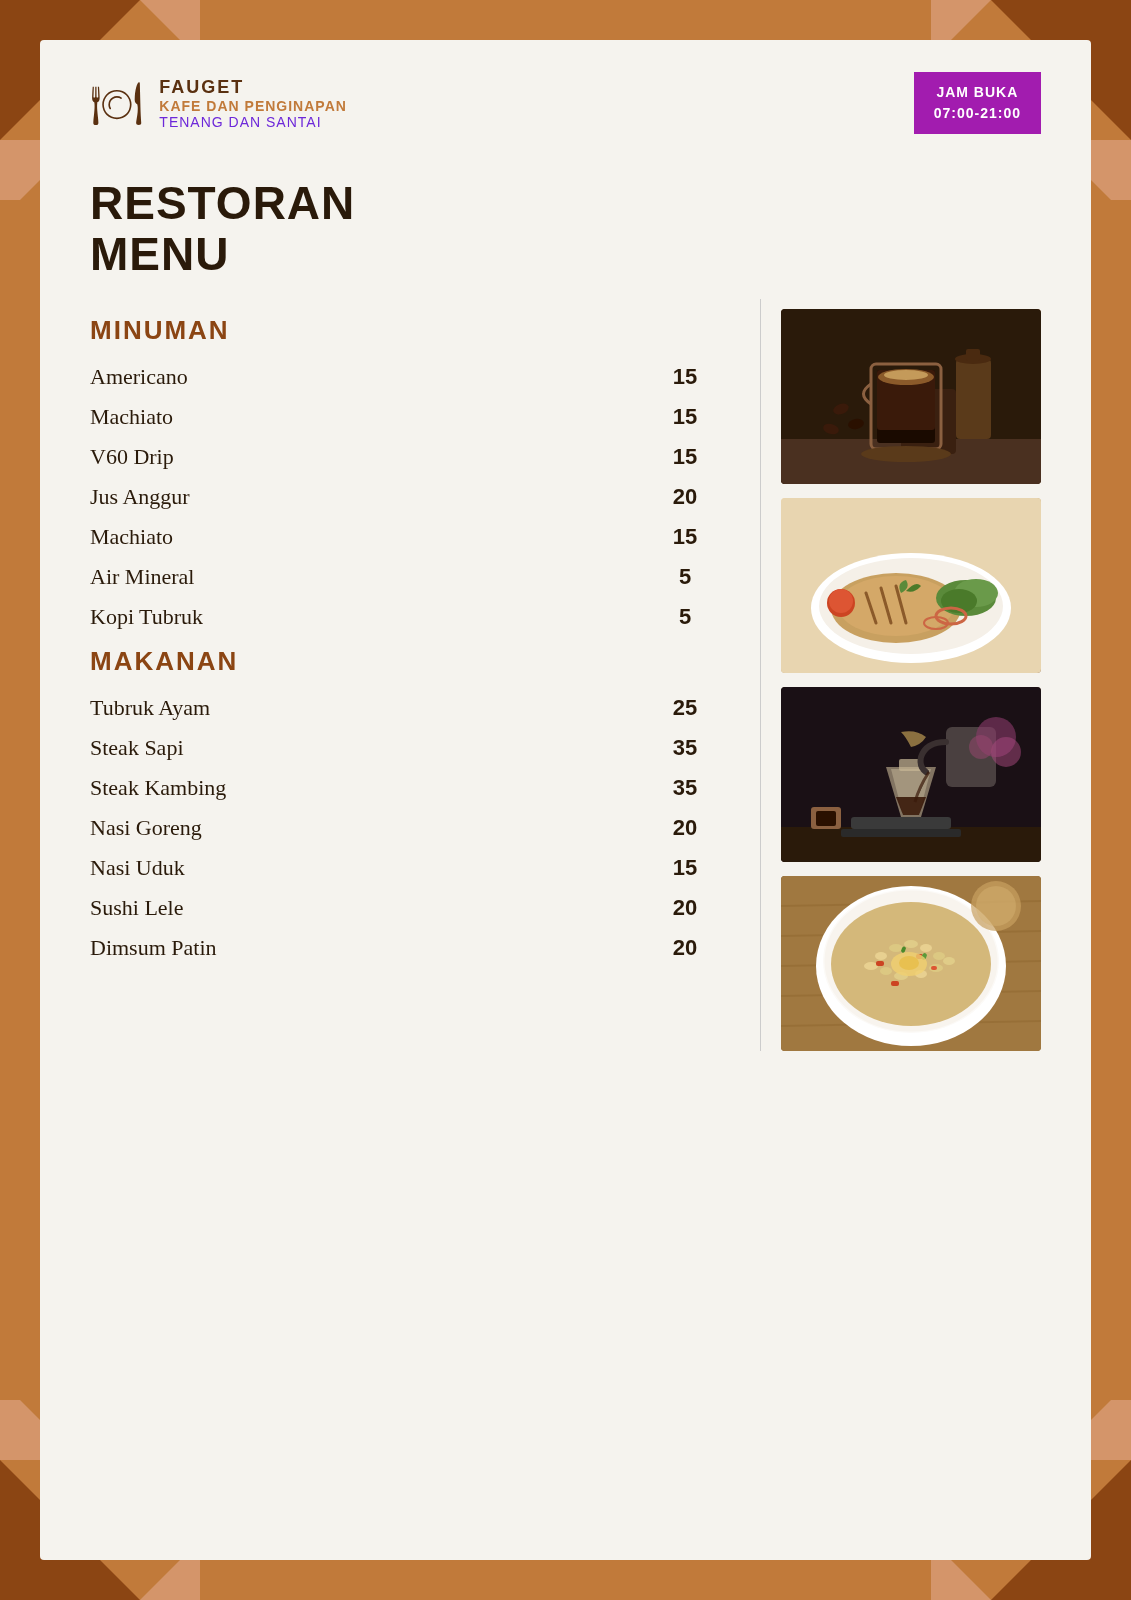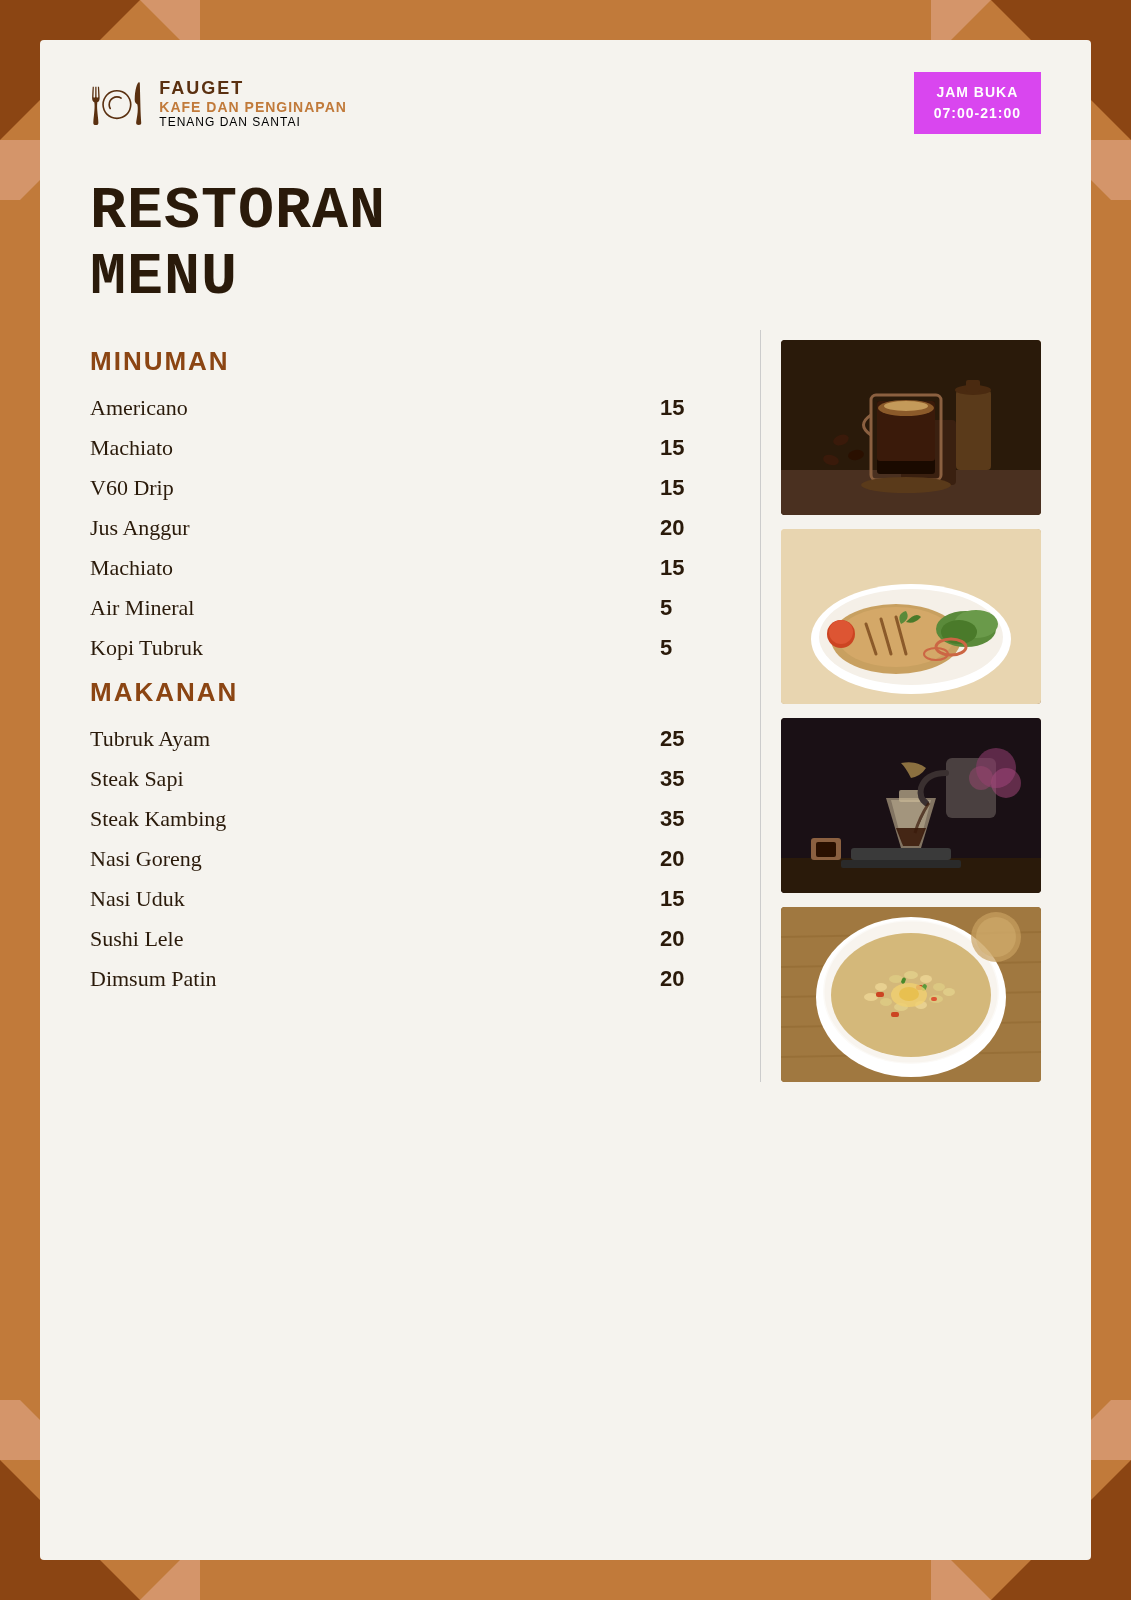--- a/index.html
+++ b/index.html
@@ -175,43 +175,43 @@
       font-family: 'Arial', sans-serif;
       font-weight: 600;
       font-size: 14px;
       color: #c17a3a;
       letter-spacing: 1px;
     }
 
     .logo-sub2 {
       font-family: 'Arial', sans-serif;
       font-weight: 400;
-      font-size: 12px;
-      color: #000000;
+      font-size: 14px;
+      color: #6d28d9;
       letter-spacing: 1px;
     }
 
     .hours-box {
-      background: #d946ef;
+      background: #a21caf;
       color: white;
       padding: 10px 20px;
       text-align: center;
       font-family: 'Arial', sans-serif;
       font-weight: 700;
       font-size: 14px;
       letter-spacing: 1px;
       line-height: 1.5;
     }
 
     
     .menu-title {
       padding: 20px 50px 0 50px;
-      font-family: Liberation Mono, monospace;
+      font-family: Liberation Sans, sans-serif;
       font-weight: 900;
-      font-size: 60px;
+      font-size: 46px;
       color: #2a1a0a;
       line-height: 1.1;
       letter-spacing: 1px;
     }
 
     
     .content {
       display: flex;
       padding: 0 50px;
       margin-top: 20px;
@@ -260,21 +260,21 @@
       color: #2a1a0a;
       flex: 1;
     }
 
     .item-price {
       font-family: 'Arial', sans-serif;
       font-weight: 800;
       font-size: 22px;
       color: #2a1a0a;
       min-width: 50px;
-      text-align: left;
+      text-align: center;
     }
 
     
     .food-img {
       width: 260px;
       height: 175px;
       border-radius: 4px;
       overflow: hidden;
       position: relative;
     }

